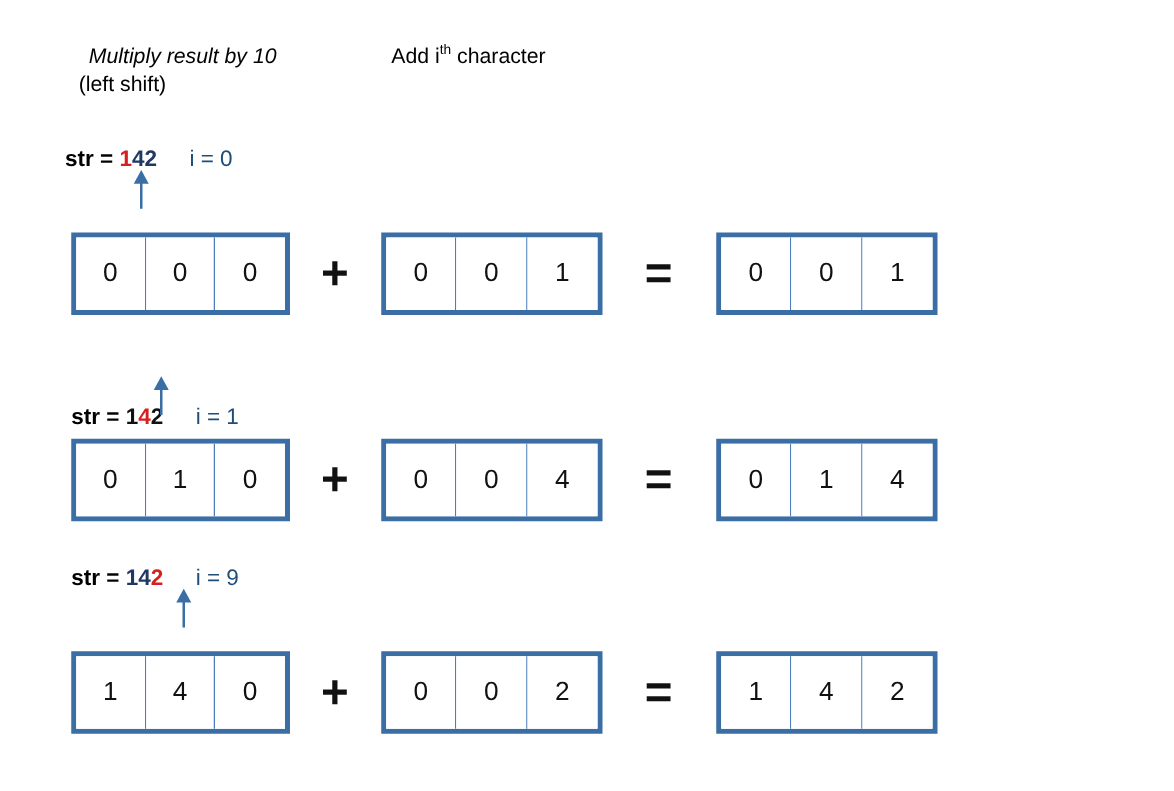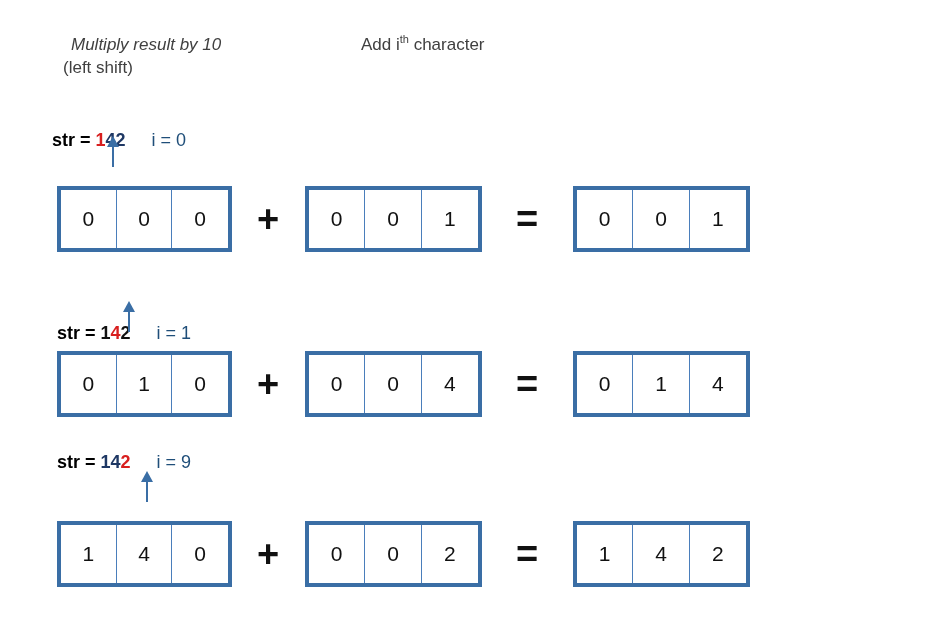--- a/index.html
+++ b/index.html
@@ -12,21 +12,21 @@
     height: 633px;
     position: relative;
     overflow: hidden;
     font-family: "Liberation Sans", sans-serif;
     -webkit-font-smoothing: antialiased;
   }
 
   
   .caption {
     position: absolute;
-    color: #404040;
+    color: #000000;
     font-size: 17px;
     line-height: 23px;
     white-space: nowrap;
   }
   #caption-multiply {
     left: 63px;
     top: 33px;
   }
   #caption-multiply .line1 {
     font-style: italic;
@@ -34,21 +34,21 @@
     padding-left: 8px;
   }
   #caption-multiply .line2 {
     display: block;
   }
   #caption-add {
     left: 313px;
     top: 33px;
     text-align: center;
   }
-  #caption-add .line1 { display: block; margin-left: 48px; }
+  #caption-add .line1 { display: block; }
   #caption-add .line2 { display: block; }
   .sup {
     font-size: 11px;
     vertical-align: super;
     line-height: 0;
   }
 
   
   .str-row {
     position: absolute;
@@ -133,21 +133,21 @@
   <span class="line1">Multiply result by 10</span>
   <span class="line2">(left shift)</span>
 </div>
 
 <div class="caption" id="caption-add">
   <span class="line1"><span>Add i</span><span class="sup">th</span><span> character</span></span>
 </div>
 
 <div id="rows-container">
     <div class="eq-row">
-      <div class="str-row" style="left: 52px; top: 129px;"><span class="str-label">str = </span><span class="str-digits"><span class="d hl">1</span><span class="d">4</span><span class="d">2</span></span><span class="idx">i = 0</span></div>
+      <div class="str-row" style="left: 52px; top: 116px;"><span class="str-label">str = </span><span class="str-digits"><span class="d hl">1</span><span class="d">4</span><span class="d">2</span></span><span class="idx">i = 0</span></div>
       <div class="caret" style="left: 106px; top: 134px;">
         <div class="head"></div>
         <div class="stem"></div>
       </div>
       <div class="cells" style="left: 57px; top: 186px; width: 175px;">
         <div class="cell" style="width: 33.3333%;">0</div>
         <div class="cell" style="width: 33.3333%;">0</div>
         <div class="cell" style="width: 33.3333%;">0</div>
       </div>
       <div class="cells" style="left: 305px; top: 186px; width: 177px;">

